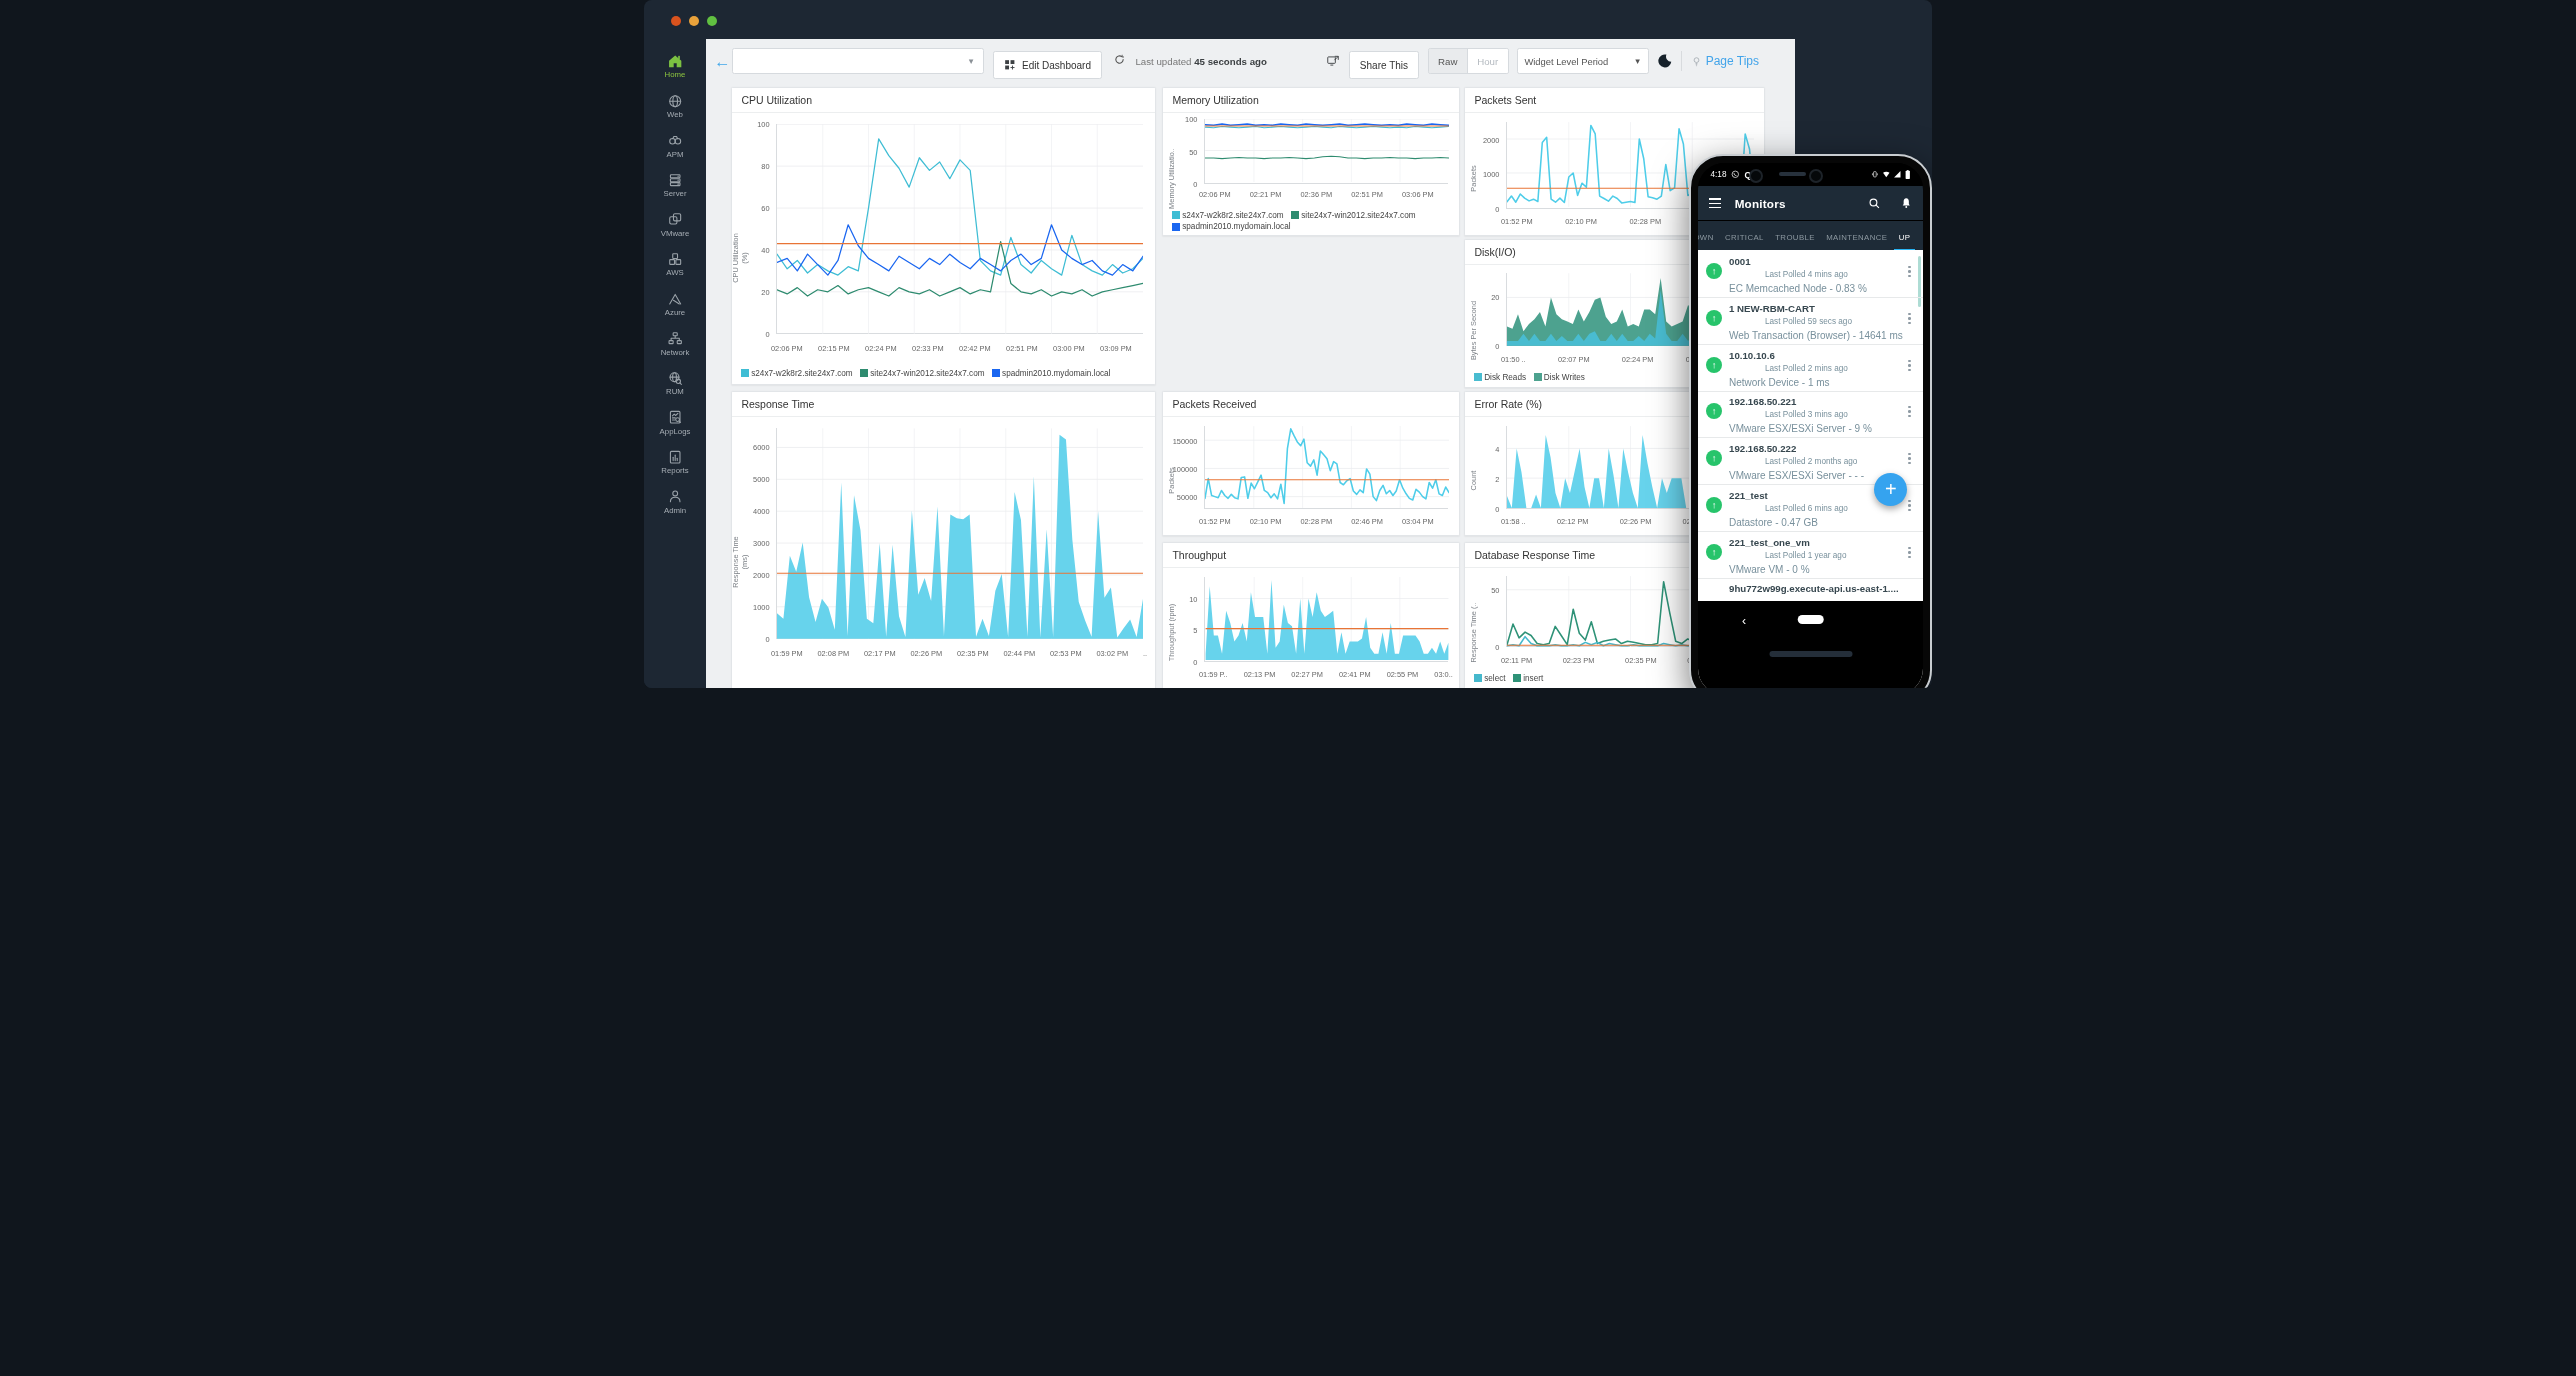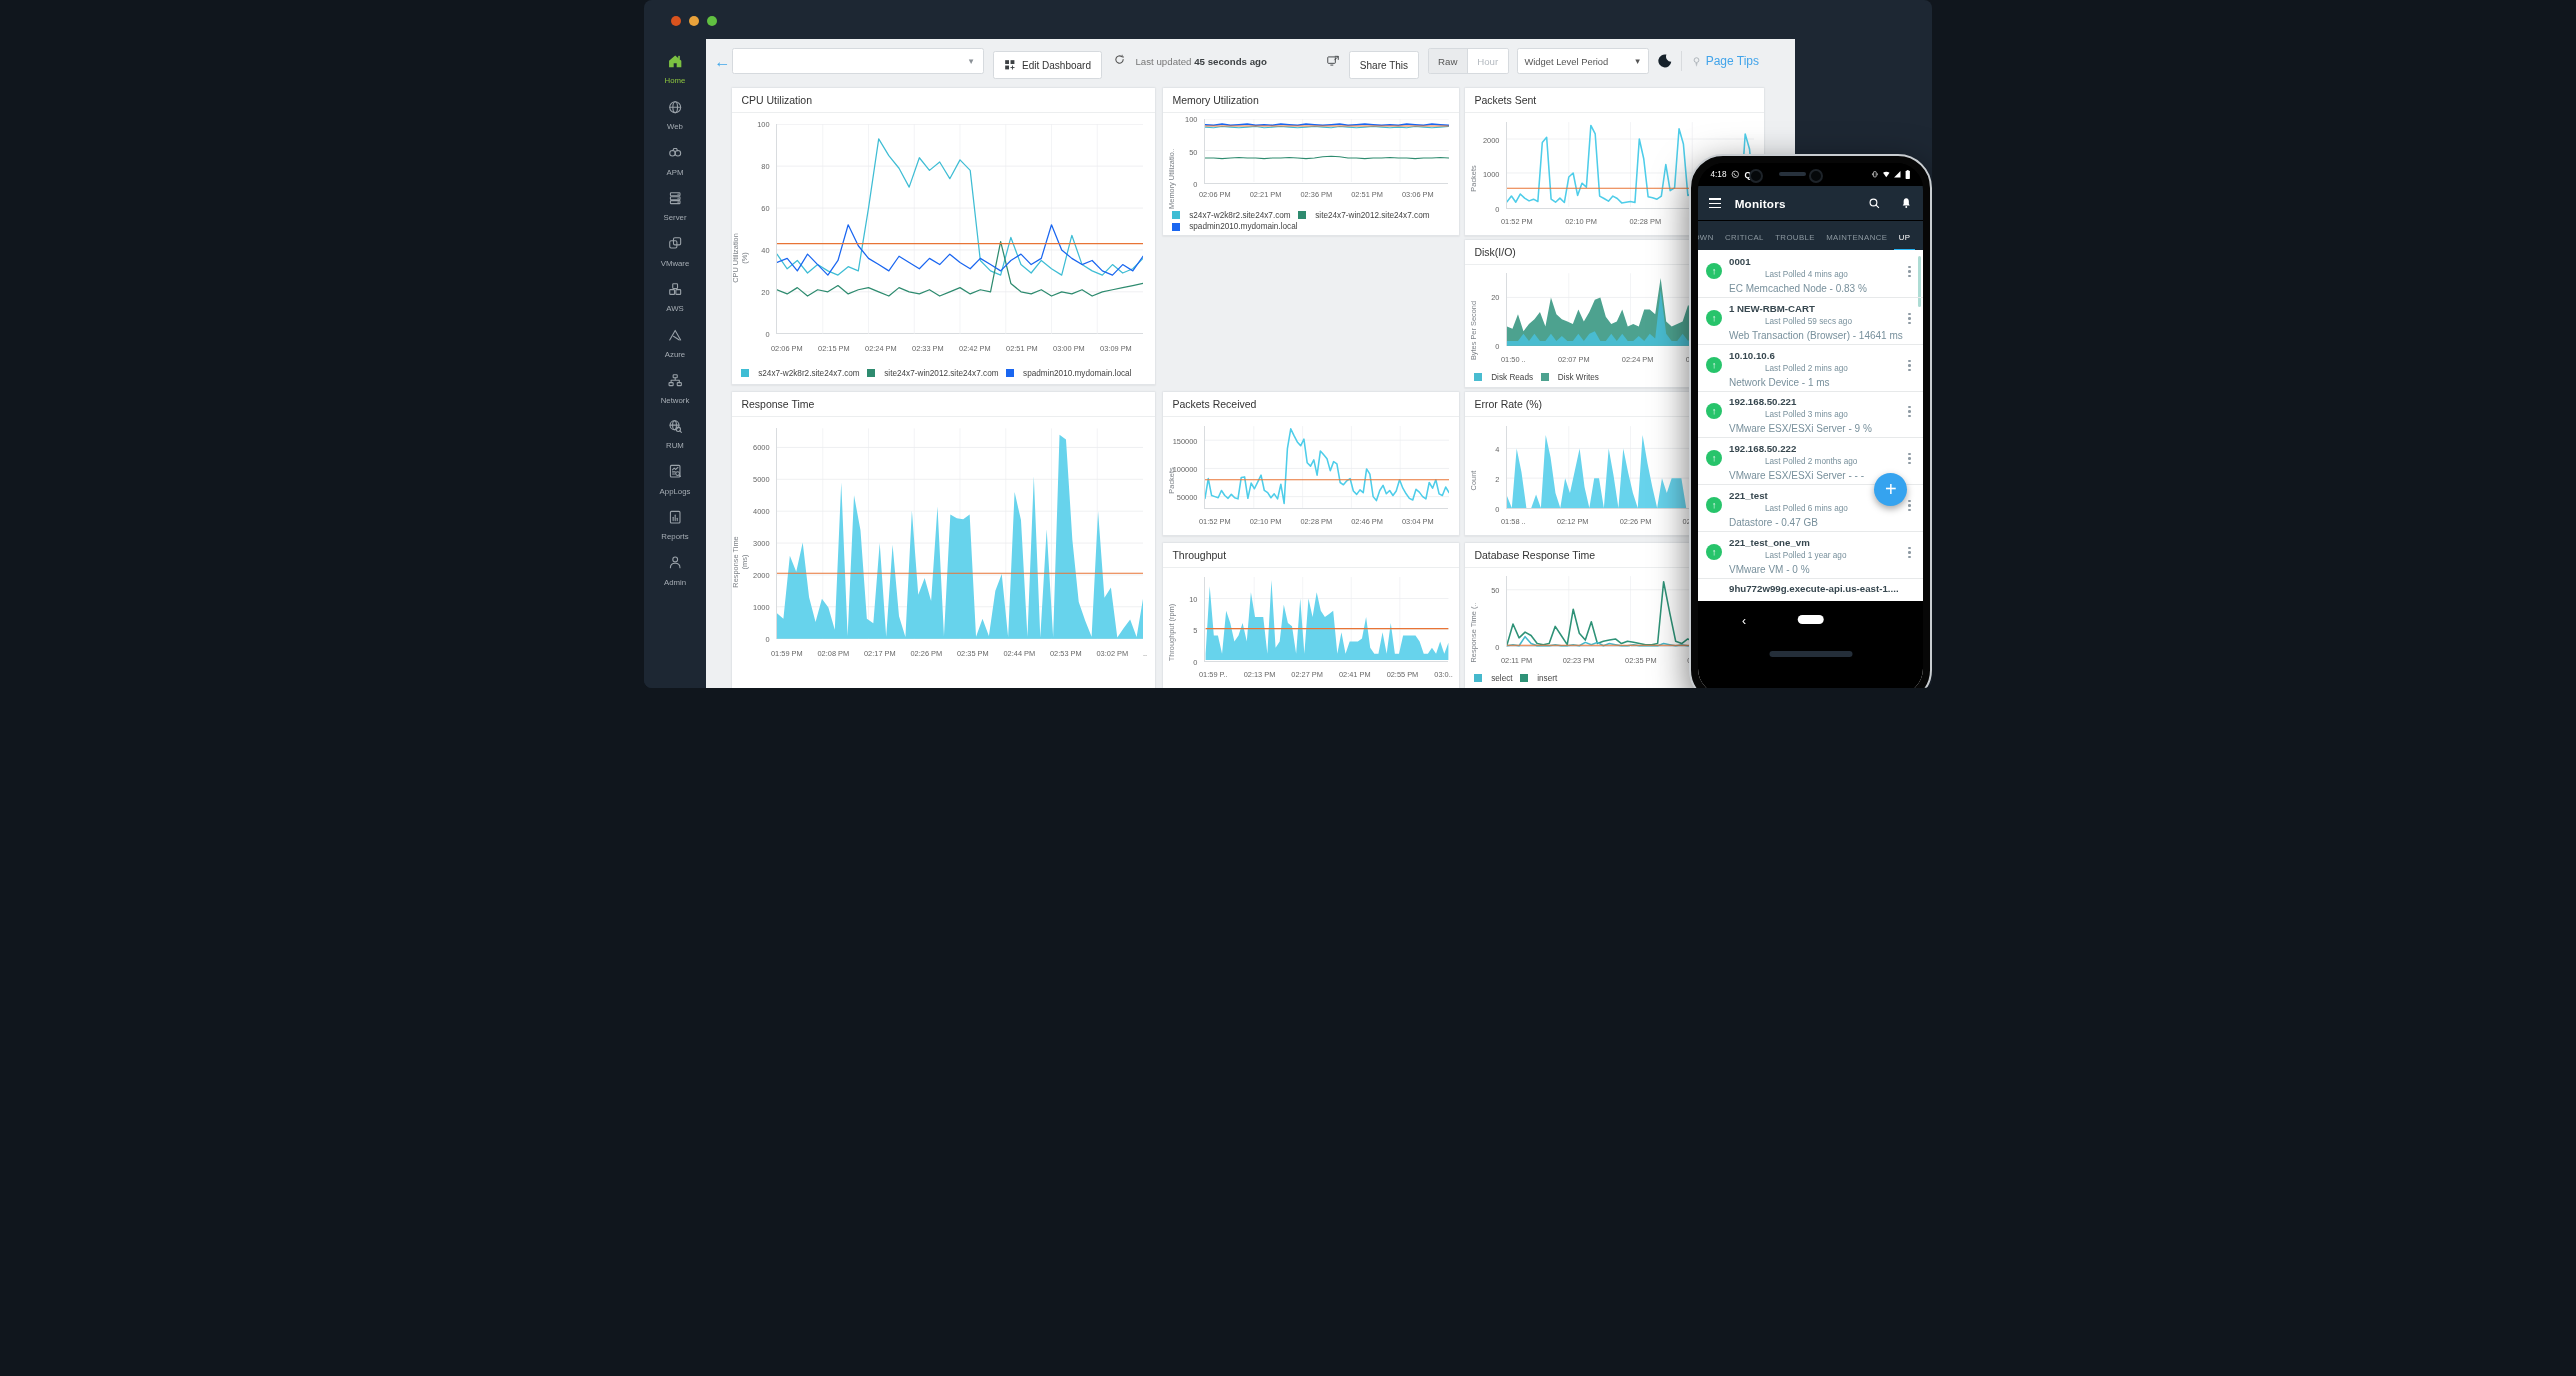--- a/index.html
+++ b/index.html
@@ -1,21 +1,21 @@
 <!DOCTYPE html>
 <html style="font-size:12.5px"><head>
 <meta charset="utf-8">
 <style>
   html,body{margin:0;padding:0;background:#10161d;font-family:"Liberation Sans","DejaVu Sans",sans-serif;}
   .stage{position:relative;width:1288px;height:688px;background:#1d2733;overflow:hidden;border-radius:7.8px;margin:0 auto;}
   
   .tl{position:absolute;width:10px;height:10px;border-radius:50%;top:16.4px;}
   
   .sidebar{position:absolute;left:0;top:39px;width:62px;bottom:0;background:#1d2733;display:flex;flex-direction:column;align-items:center;padding-top:11px;gap:7px;}
-  .side-item{width:56px;display:flex;flex-direction:column;align-items:center;gap:7px;cursor:pointer;padding:3.1px 0;}
+  .side-item{width:56px;display:flex;flex-direction:column;align-items:center;gap:1px;cursor:pointer;padding:3.1px 0;}
   .side-item svg{width:16.4px;height:16.4px;stroke:#9aa2a9;fill:none;stroke-width:1.6;stroke-linecap:round;stroke-linejoin:round;}
   .side-item .lbl{font-size:7.8px;color:#a6adb4;}
   .side-item.active .lbl{color:#8dc63f;}
   
   .main{position:absolute;left:62px;top:39px;width:1089px;bottom:0;background:#eef0f2;}
   .toolbar{position:absolute;left:0;right:0;top:0;height:44px;display:flex;align-items:center;padding-left:6.2px;}
   .back{font-size:16.4px;color:#42a7ea;width:20px;text-align:center;cursor:pointer;}
   .dash-select{width:234px;height:24px;background:#fff;border:0.8px solid #d6dade;border-radius:2.3px;display:flex;align-items:center;justify-content:flex-end;padding:0 7.8px;color:#888;font-size:9.4px;}
   .btn{background:#fff;border:0.8px solid #d6dade;border-radius:2.3px;height:26px;display:flex;align-items:center;padding:0 10px;font-size:10px;color:#333;gap:6.2px;cursor:pointer;margin-top:8px;}
   .edit-btn{margin-left:9.4px;}
@@ -34,21 +34,21 @@
   .card{position:absolute;background:#fff;border:0.8px solid #e2e5e8;border-radius:1.6px;box-shadow:0 0.8px 1.6px rgba(0,0,0,.05);}
   .card-head{height:24px;display:flex;align-items:center;padding:0 9.4px;border-bottom:0.8px solid #eceeef;font-size:10.5px;color:#333;}
   .card-head .live{color:#e25826;font-size:8.6px;margin-left:6.2px;}
   .card-body{position:absolute;left:0;right:0;top:25px;bottom:0;}
   .ylab{position:absolute;left:-23.4px;top:50%;width:62px;text-align:center;transform:rotate(-90deg);font-size:7.4px;color:#7d8288;}
   .yticks{position:absolute;font-size:7.4px;color:#666;}
   .yticks span{position:absolute;right:0;transform:translateY(50%);}
   .plot{position:absolute;border-left:0.8px solid #d9dcdf;border-bottom:0.8px solid #d9dcdf;}
   .xlabels{position:absolute;display:flex;justify-content:space-between;font-size:7.4px;color:#666;}
   .legend{position:absolute;display:flex;flex-wrap:wrap;column-gap:7.8px;row-gap:2.3px;font-size:8.2px;color:#444;align-items:center;}
-  .legend .li{display:flex;align-items:center;gap:9px;}
+  .legend .li{display:flex;align-items:center;gap:2px;}
   .legend .sw{width:7.8px;height:7.8px;display:inline-block;}
   
   .c-big .yticks{left:12.5px;width:25px;top:11px;bottom:50px;}
   .c-big .plot{left:44px;right:12.5px;top:11px;bottom:50px;}
   .c-big .xlabels{left:39px;right:7.8px;bottom:31px;}
   .c-big .legend{left:9.4px;bottom:6.2px;right:6.2px;}
   
   .c-sm .yticks{left:11px;width:23.4px;top:9.4px;bottom:26.5px;}
   .c-sm .plot{left:41px;right:11px;top:9.4px;bottom:26.5px;}
   .c-sm .xlabels{left:36px;right:6.2px;bottom:9.4px;}

